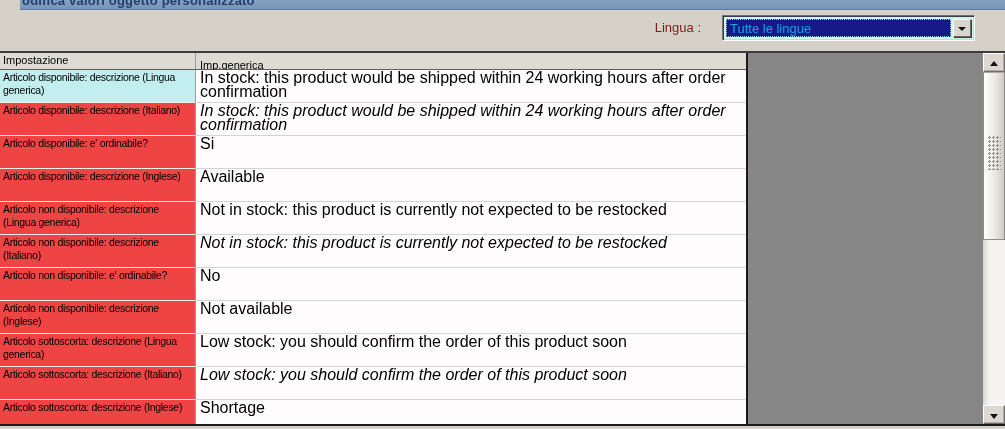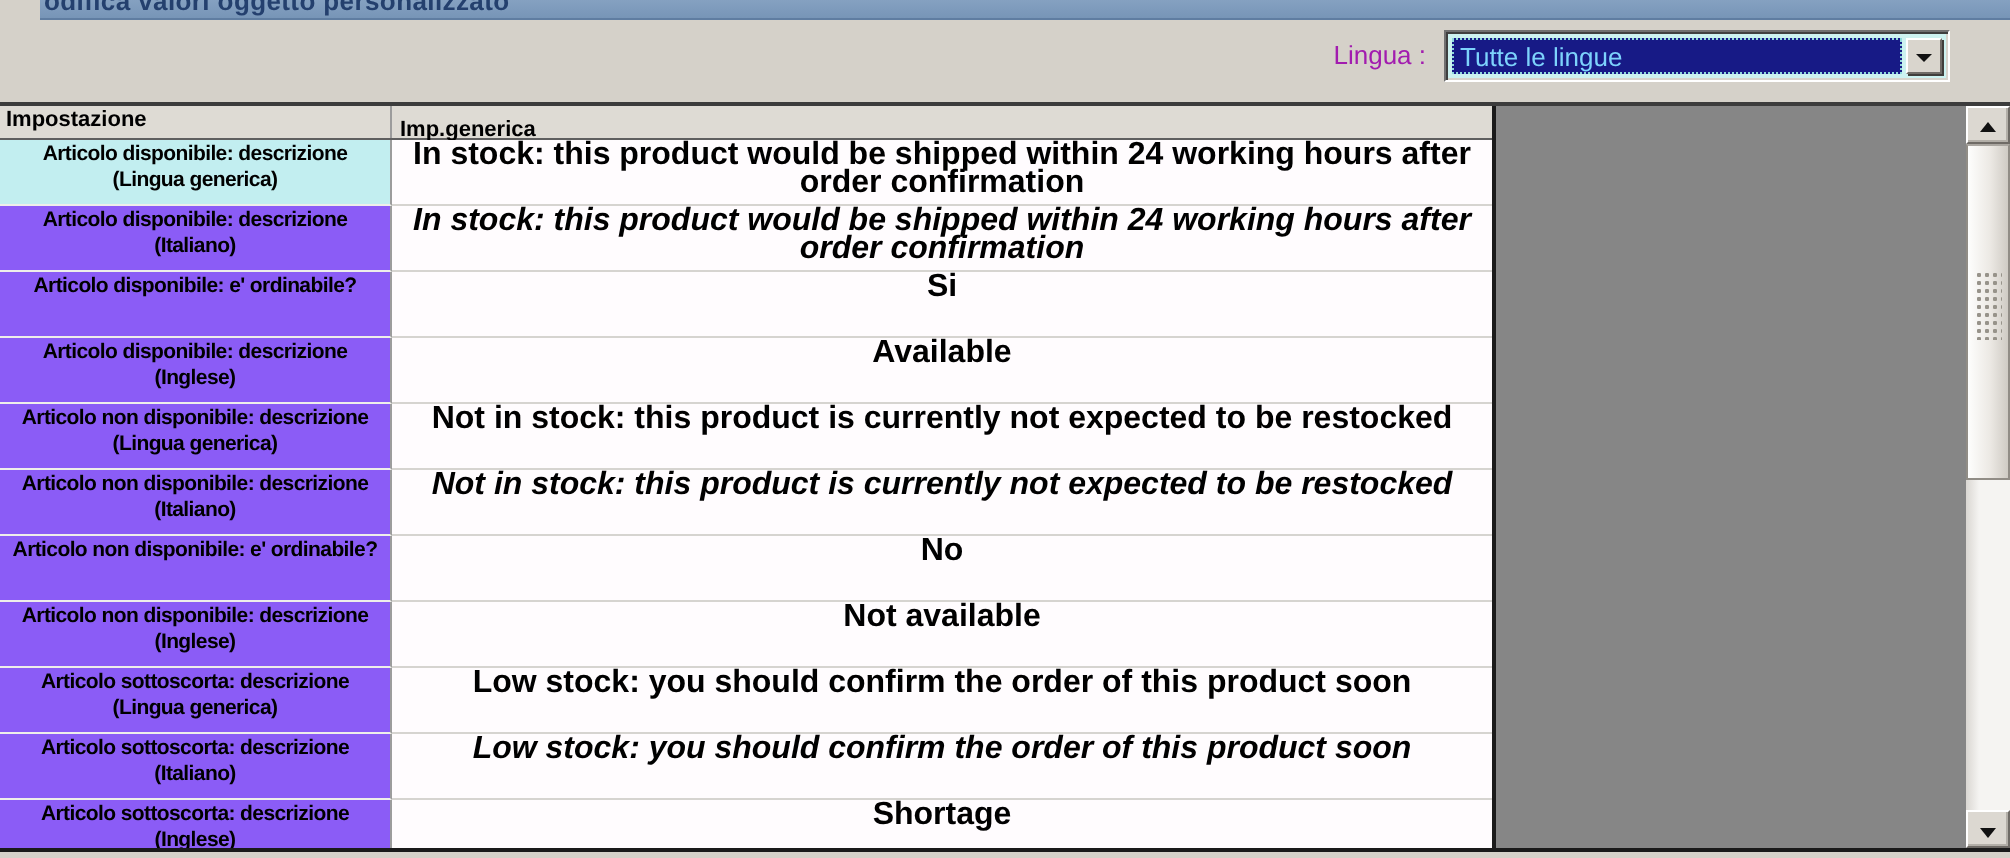--- a/index.html
+++ b/index.html
@@ -7,47 +7,47 @@
        font-family:"Liberation Sans",sans-serif;-webkit-font-smoothing:none;}
   .window{position:relative;width:1005px;height:429px;}
 
   
   .titlebar{position:absolute;top:0;left:0;width:100%;height:9px;overflow:hidden;
             background:linear-gradient(180deg,#85a1c1,#7795b7);border-bottom:1px solid #5f7da1;margin-left:20px;}
   .titlebar .t{position:absolute;top:-7px;left:2px;font-size:13px;font-weight:bold;
                color:#24406e;letter-spacing:.2px;white-space:nowrap;}
 
   
-  .lingua-label{position:absolute;top:20px;right:292px;font-size:13px;color:#a21caf;margin-left:33px;}
+  .lingua-label{position:absolute;top:20px;right:304px;font-size:13px;color:#7f1d1d;margin-left:33px;}
   .combo{position:absolute;top:15px;left:722px;width:253px;height:26px;background:#cdf2f0;
          border-top:1px solid #707070;border-left:1px solid #707070;
          border-bottom:1px solid #ffffff;border-right:1px solid #ffffff;
          box-shadow:inset 1px 1px 0 #3f3f3f, inset -1px -1px 0 #d8d4cc;box-sizing:border-box;}
   .combo-sel{position:absolute;top:3px;bottom:3px;left:3px;right:23px;background:#171a86;
-             color:#7dd3fc;font-size:13px;line-height:18px;padding-left:3px;
+             color:#0ea5e9;font-size:13px;line-height:18px;padding-left:3px;
              border:1px dotted #8fd8dc;overflow:hidden;white-space:nowrap;}
   .combo-btn{position:absolute;top:3px;bottom:3px;right:3px;width:18px;background:#d9d5cd;
              border-top:1px solid #fff;border-left:1px solid #fff;
              border-bottom:1px solid #6f6b66;border-right:1px solid #6f6b66;
              box-shadow:1px 1px 0 #403e3b;box-sizing:border-box;}
   .combo-btn .arr{position:absolute;left:4px;top:7px;width:0;height:0;
                   border-left:4px solid transparent;border-right:4px solid transparent;
                   border-top:4px solid #111;}
 
   
   .grid{position:absolute;top:51px;left:0;width:1005px;height:375px;background:#868686;
         border-top:2px solid #3c3c3c;border-bottom:2px solid #1a1a1a;box-sizing:border-box;}
   .table{position:absolute;top:0;left:0;width:748px;height:100%;background:#fffcfe;
-         border-right:2px solid #1a1a1a;box-sizing:border-box;overflow:hidden;font-weight:bold;}
+         border-right:2px solid #1a1a1a;box-sizing:border-box;overflow:hidden;}
   .hdr{display:flex;height:16px;background:#dedbd4;border-bottom:1px solid #5f5f5f;
        font-size:11px;color:#000;}
   .hdr .h1{width:196px;padding:1px 3px 0;border-right:1px solid #9c9c9c;box-sizing:border-box;}
   .hdr .h2{flex:1;padding:6px 4px 0;}
-  .row{display:flex;height:33px;text-align:center;}
-  .c1{width:196px;background:#8b5cf6;border-right:1px solid #9c9c9c;border-bottom:1px solid #efeeea;
+  .row{display:flex;height:33px;}
+  .c1{width:196px;background:#ef4444;border-right:1px solid #9c9c9c;border-bottom:1px solid #efeeea;
       box-sizing:border-box;padding:1px 3px;font-size:10.5px;letter-spacing:-0.3px;
       line-height:13px;color:#000;overflow:hidden;}
   .c2{flex:1;background:#fffcfe;border-bottom:1px solid #d6d4d0;box-sizing:border-box;
       padding:1px 4px;font-size:16px;line-height:14px;color:#000;overflow:hidden;}
   .row.selected .c1{background:#c2eef0;}
   .row.italic .c2{font-style:italic;}
 
   
   .vscroll{position:absolute;top:0;right:0;width:22px;height:100%;
            background:linear-gradient(90deg,#dad7d2,#f5f4f2 30%,#f5f4f2);}

